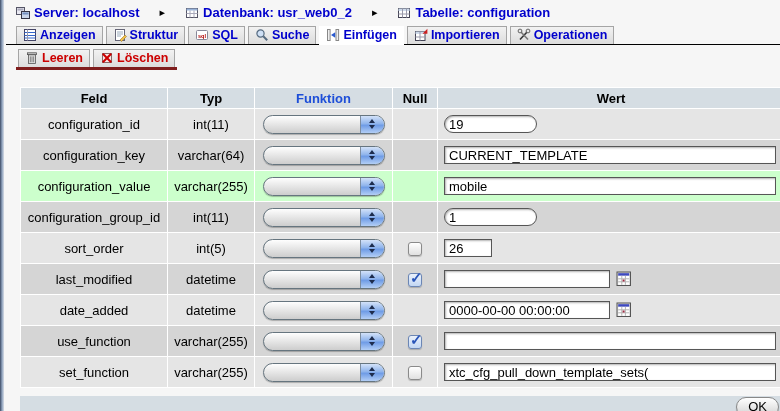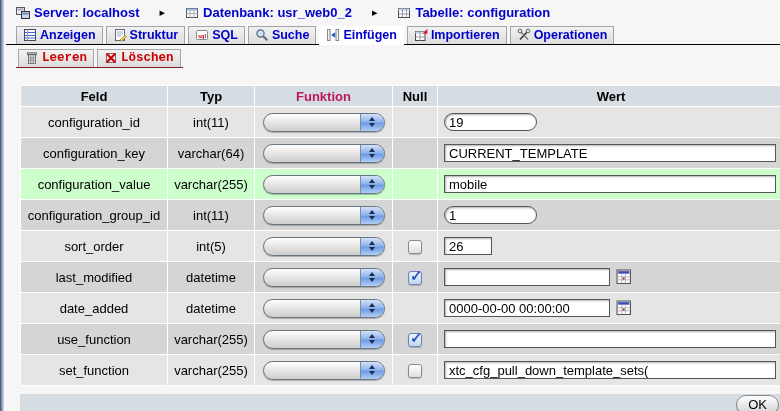--- a/index.html
+++ b/index.html
@@ -22,29 +22,29 @@
   
   .tabbar{display:flex;align-items:flex-end;gap:3px;border-bottom:1px solid #000;
     padding:2px 16px 0 10px;margin-top:1px;}
   .tab{position:relative;display:flex;align-items:center;gap:3px;
     background:linear-gradient(#f2f2f2,#dcdcdc);
     border:1px solid #a5a5a5;border-bottom:none;
     padding:1px 6px 2px;font-weight:bold;font-size:12.5px;color:#0000cc;
     cursor:pointer;white-space:nowrap;}
   .tab.active{background:#fff;border-color:#fff;margin-bottom:-1px;border-bottom:1px solid #fff;}
   .tabrow2{margin:2px 0 0 10px;}
-  .tabbar2{display:inline-flex;gap:3px;border-bottom:1px solid #7f1d1d;padding:2px 2px 0 2px;font-family:Liberation Mono, monospace;}
+  .tabbar2{display:inline-flex;gap:3px;border-bottom:3px solid #7f1d1d;padding:2px 2px 0 2px;}
   .tab.danger{color:#cc0000;}
 
   
   table.insert{border-collapse:separate;border-spacing:1px;background:#fff;
     table-layout:fixed;width:763px;margin:17px 0 0 14px;}
   table.insert td{overflow:hidden;}
   thead td{background:#d5dde3;font-weight:bold;text-align:center;height:18px;vertical-align:middle;}
-  thead td.funk-h{color:#be185d;cursor:pointer;}
+  thead td.funk-h{color:#1d4ed8;cursor:pointer;}
   tbody td{height:28px;vertical-align:middle;text-align:center;}
   td.c-wert{text-align:left;}
   .wert-inner{display:flex;align-items:center;gap:6px;padding-left:5px;}
 
   
   .aqua-select{position:relative;width:122px;height:19px;margin:0 auto;box-sizing:border-box;
     border:1px solid #66757f;border-radius:10px;
     background:linear-gradient(#fefefe,#cdcdcd);
     box-shadow:0 1px 1px rgba(0,0,0,.25);cursor:pointer;}
   .sel-cap{position:absolute;right:0;top:0;bottom:0;width:23px;

